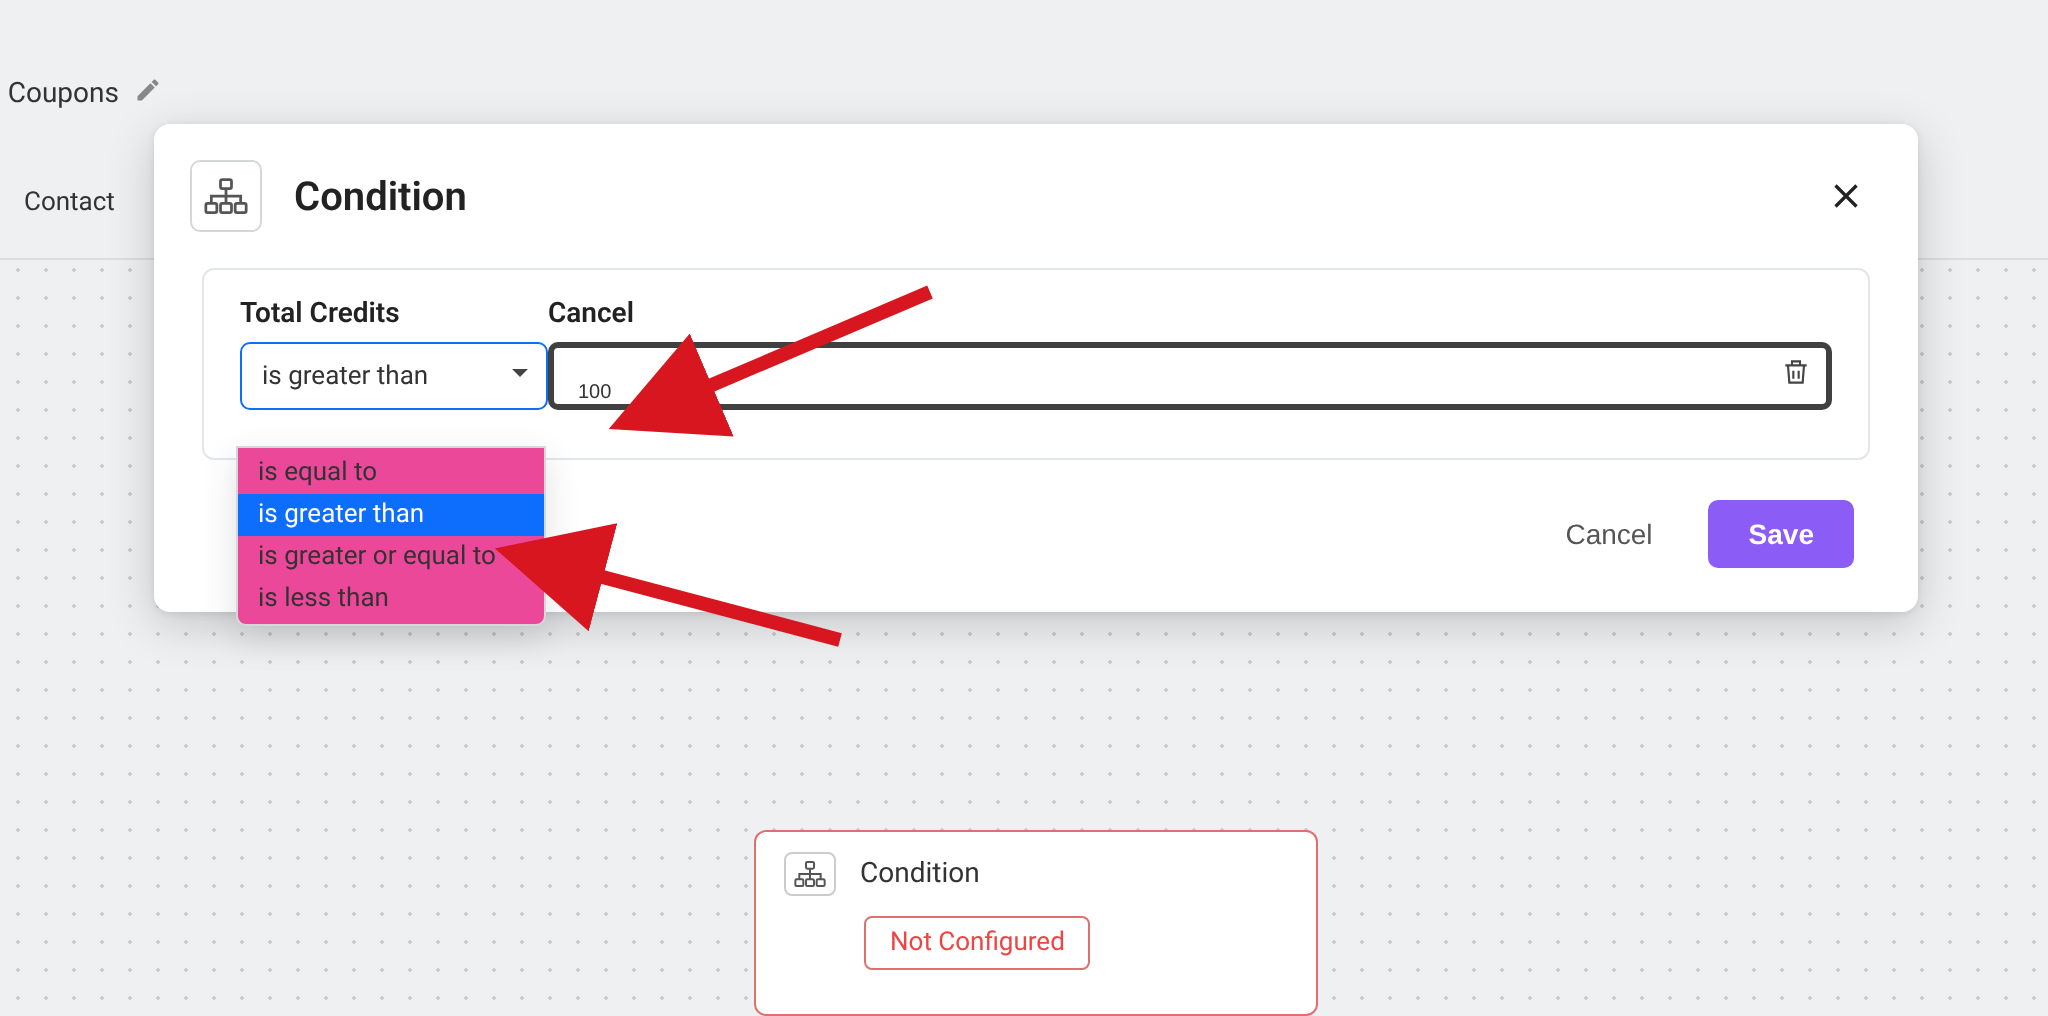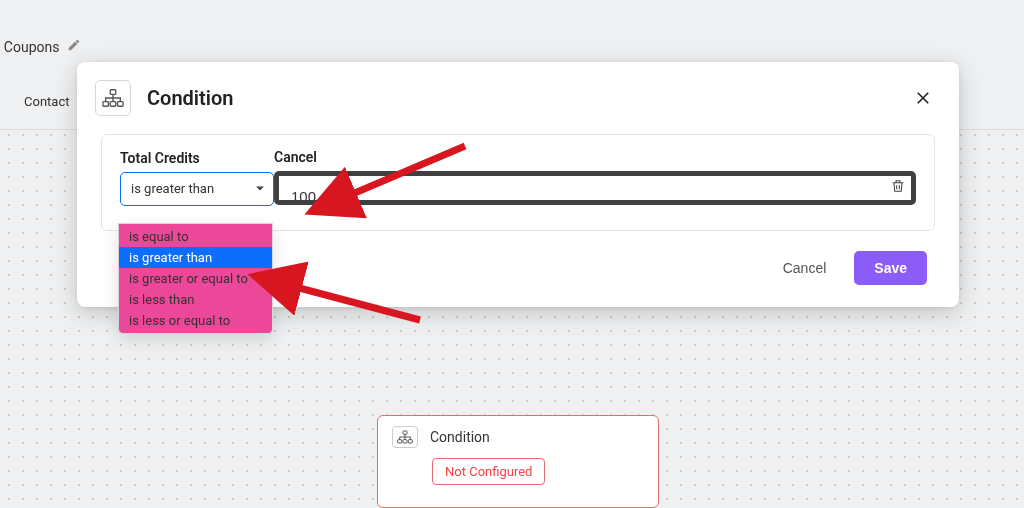--- a/index.html
+++ b/index.html
@@ -23,21 +23,21 @@
       top: 38px; left: -30px;
       font-size: 14px;
       color: #333;
       display: flex;
       align-items: center;
       gap: 8px;
     }
     .pencil-icon svg { width: 14px; height: 14px; fill: #888; }
     .bg-tab {
       position: absolute;
-      top: 94px; left: 24px;
+      top: 94px; left: 12px;
       font-size: 13px;
       color: #333;
     }
     .dotted-area {
       position: absolute;
       top: 130px; left: 0; right: 0; bottom: 0;
       background-image: radial-gradient(circle, #ccc 1px, transparent 1px);
       background-size: 14px 14px;
       background-position: 2px 12px;
     }
@@ -153,24 +153,24 @@
       position: absolute;
       right: 8px;
       top: 50%;
       transform: translateY(-50%);
     }
     .chevron svg { width: 10px; height: 10px; fill: #444; }
     .value-group { flex: 1; }
     .value-input {
       width: 100%;
       height: 34px;
-      border: 5px solid #404040;
+      border: 3px solid #404040;
       border-radius: 5px;
       padding: 16px 40px 0 12px;
-      font-size: 15px;
+      font-size: 10px;
       color: #333;
       outline: none;
     }
     .value-wrap { position: relative; }
     .trash-btn {
       position: absolute;
       right: 10px;
       top: 50%;
       transform: translateY(-50%);
       cursor: pointer;
@@ -324,21 +324,20 @@
     <button class="cancel-btn">Cancel</button>
     <button class="save-btn">Save</button>
   </div>
 </div>
 
 <div class="dropdown" id="op-dropdown">
     <div class="dropdown-item">is equal to</div>
     <div class="dropdown-item selected">is greater than</div>
     <div class="dropdown-item">is greater or equal to</div>
     <div class="dropdown-item">is less than</div>
-    <div class="dropdown-item">is less or equal to</div>
   </div>
 
 <div class="arrow-anno" style="top:138px; left:325px;">
   <svg width="150" height="80">
     <defs>
         <marker id="ah1" markerWidth="8" markerHeight="8" refX="2" refY="4" orient="auto">
           <path d="M0,0 L8,4 L0,8 z" fill="#d8161f"></path>
         </marker>
       </defs>
     <line x1="140" y1="8" x2="18" y2="60" stroke="#d8161f" stroke-width="7" marker-end="url(#ah1)"></line>

